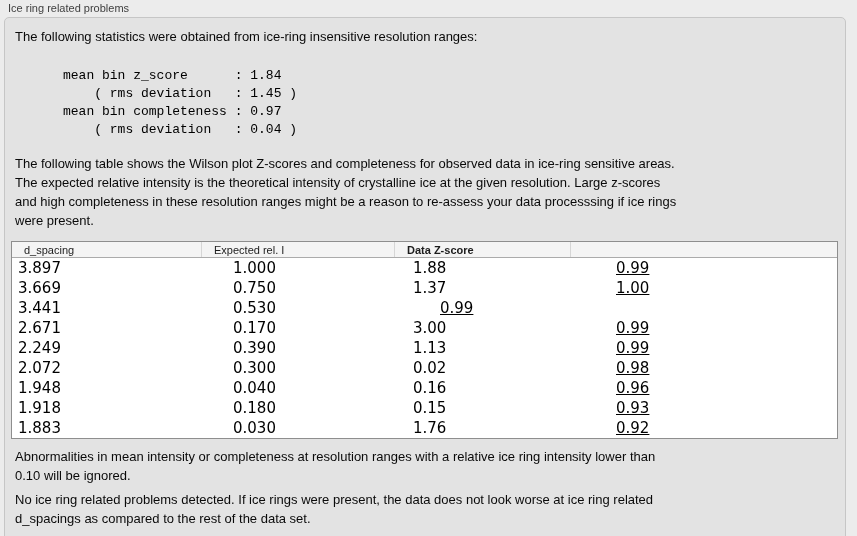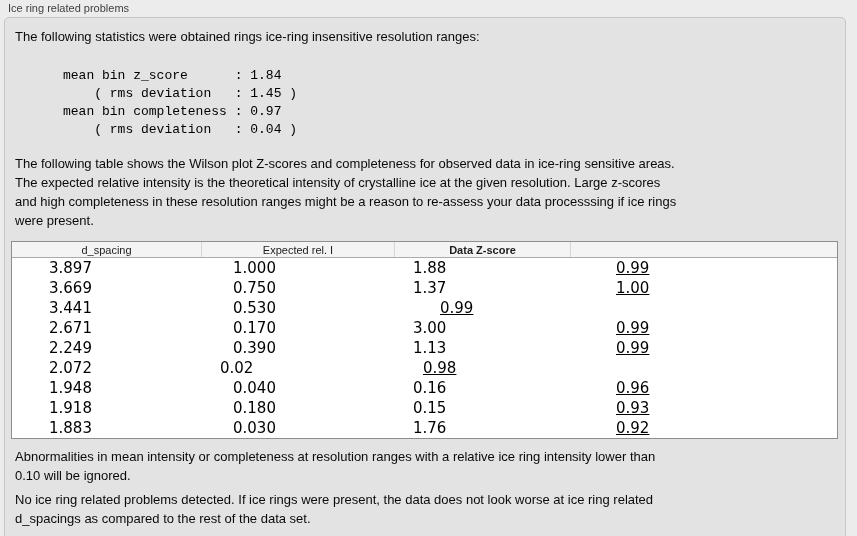--- a/index.html
+++ b/index.html
@@ -68,57 +68,56 @@
     display: flex;
     height: 16px;
     background: #f4f4f4;
     border-bottom: 1px solid #ababab;
     box-sizing: border-box;
   }
   .hcell {
     box-sizing: border-box;
     font-size: 11px;
     color: #1c1c1c;
-    padding: 2px 0 0 0;
+    padding: 2px 0 0 12px;
     border-right: 1px solid #d6d6d6;
     overflow: hidden;
     white-space: nowrap;
-    text-align: center;
   }
   .hcell.h0 { width: 190px; }
   .hcell.h1 { width: 193px; }
   .hcell.h2 { width: 176px; font-weight: bold; }
   .hcell.h3 { width: 264px; }
   .hcell.h4 { flex: 1; border-right: none; }
   .trow {
     display: flex;
     height: 20px;
     line-height: 20px;
   }
   .tcell {
     box-sizing: border-box;
     font-family: "DejaVu Sans", sans-serif;
     font-size: 15px;
     color: #000;
     overflow: hidden;
     white-space: nowrap;
   }
-  .tcell.c0 { width: 190px; padding-left: 37px; }
+  .tcell.c0 { width: 190px; padding-left: 6px; }
   .tcell.c1 { width: 193px; padding-left: 31px; }
   .tcell.c2 { width: 176px; padding-left: 18px; }
   .tcell.c3 { width: 264px; padding-left: 45px; text-decoration: underline; }
 </style>
 </head>
 <body>
 
 <div class="group-label">Ice ring related problems</div>
 
 <div class="group-box">
 
-  <p class="para" id="intro">The following statistics were obtained rings ice-ring insensitive resolution ranges:</p>
+  <p class="para" id="intro">The following statistics were obtained from ice-ring insensitive resolution ranges:</p>
 
   <pre class="stats-block">mean bin z_score      : 1.84
     ( rms deviation   : 1.45 )
 mean bin completeness : 0.97
     ( rms deviation   : 0.04 )</pre>
 
   <p class="para" id="caption">The following table shows the Wilson plot Z-scores and completeness for observed data in ice-ring sensitive areas.
 The expected relative intensity is the theoretical intensity of crystalline ice at the given resolution. Large z-scores
 and high completeness in these resolution ranges might be a reason to re-assess your data processsing if ice rings
 were present.</p>
@@ -155,20 +154,21 @@
           <div class="tcell c3">0.99</div>
         </div>
         <div class="trow">
           <div class="tcell c0">2.249</div>
           <div class="tcell c1">0.390</div>
           <div class="tcell c2">1.13</div>
           <div class="tcell c3">0.99</div>
         </div>
         <div class="trow">
           <div class="tcell c0">2.072</div>
+          <div class="tcell c1">0.300</div>
           <div class="tcell c2">0.02</div>
           <div class="tcell c3">0.98</div>
         </div>
         <div class="trow">
           <div class="tcell c0">1.948</div>
           <div class="tcell c1">0.040</div>
           <div class="tcell c2">0.16</div>
           <div class="tcell c3">0.96</div>
         </div>
         <div class="trow">

